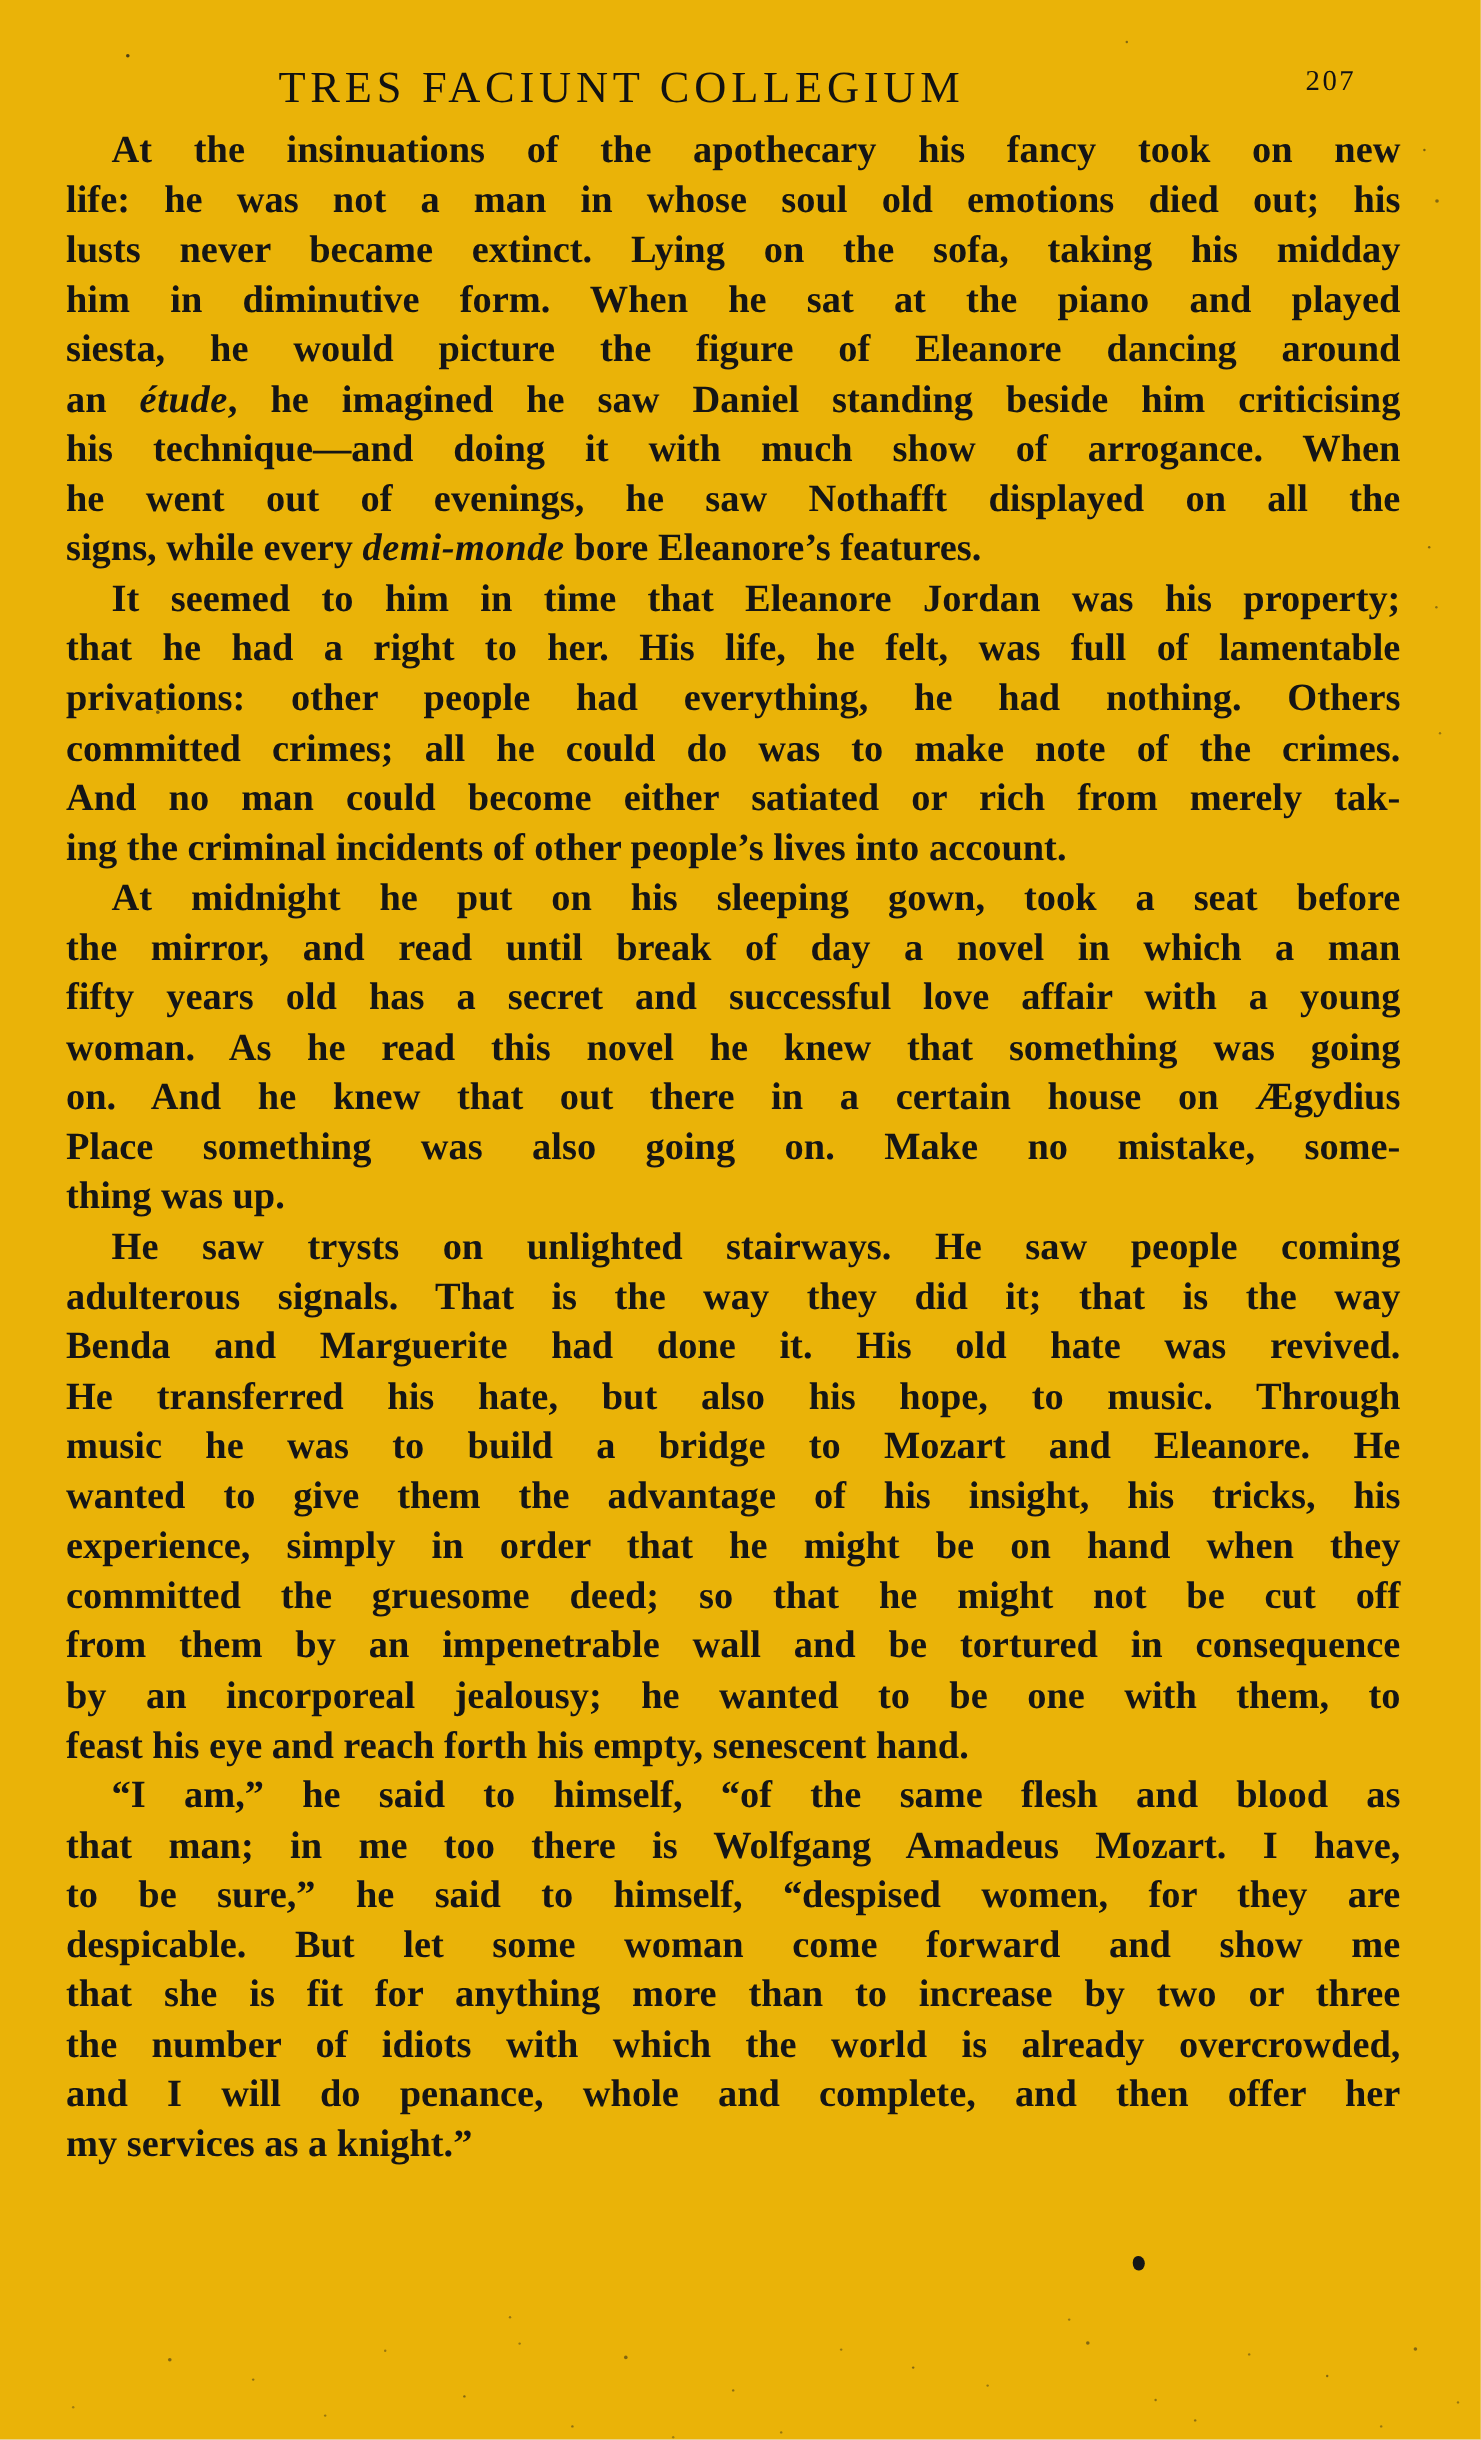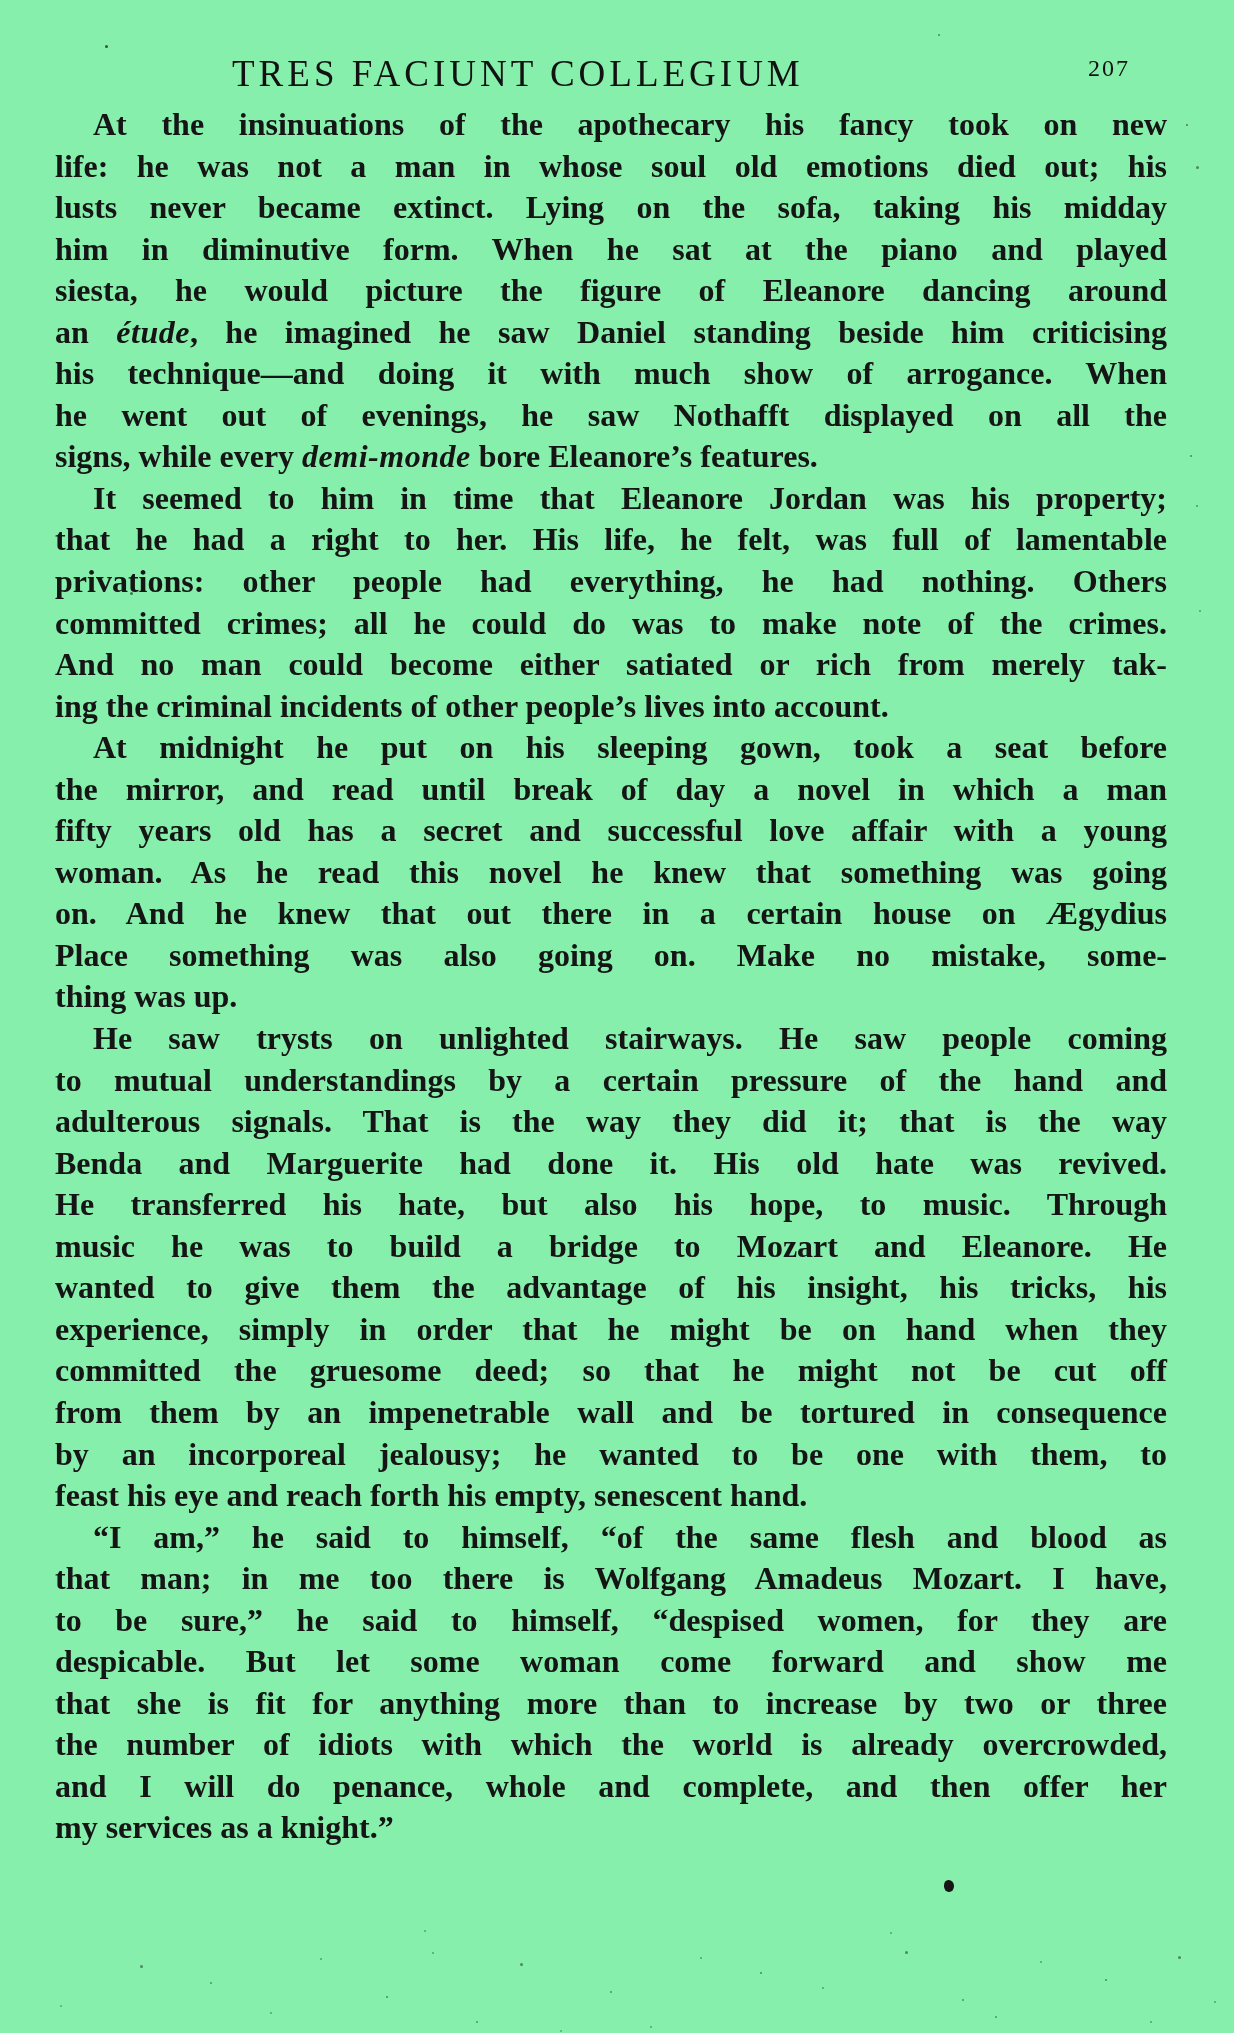--- a/index.html
+++ b/index.html
@@ -1,21 +1,21 @@
 <!DOCTYPE html>
 <html><head>
 <meta charset="utf-8">
 <style>
   html, body { margin: 0; padding: 0; background: #e8e8e4; }
   .page {
     position: relative;
     width: 1234px;
     height: 2033px;
     margin: 0 auto;
-    background: #86efac;
+    background: #eab308;
     color: #161616;
     font-family: "Liberation Serif", serif;
     overflow: hidden;
   }
   .running-header {
     position: absolute;
     top: 52px;
     left: 0;
     width: 100%;
     height: 44px;
@@ -102,21 +102,20 @@
         <div class="line first">At midnight he put on his sleeping gown, took a seat before</div>
         <div class="line">the mirror, and read until break of day a novel in which a man</div>
         <div class="line">fifty years old has a secret and successful love affair with a young</div>
         <div class="line">woman. As he read this novel he knew that something was going</div>
         <div class="line">on. And he knew that out there in a certain house on Ægydius</div>
         <div class="line">Place something was also going on. Make no mistake, some-</div>
         <div class="line last">thing was up.</div>
       </div>
       <div class="para">
         <div class="line first">He saw trysts on unlighted stairways. He saw people coming</div>
-        <div class="line">to mutual understandings by a certain pressure of the hand and</div>
         <div class="line">adulterous signals. That is the way they did it; that is the way</div>
         <div class="line">Benda and Marguerite had done it. His old hate was revived.</div>
         <div class="line">He transferred his hate, but also his hope, to music. Through</div>
         <div class="line">music he was to build a bridge to Mozart and Eleanore. He</div>
         <div class="line">wanted to give them the advantage of his insight, his tricks, his</div>
         <div class="line">experience, simply in order that he might be on hand when they</div>
         <div class="line">committed the gruesome deed; so that he might not be cut off</div>
         <div class="line">from them by an impenetrable wall and be tortured in consequence</div>
         <div class="line">by an incorporeal jealousy; he wanted to be one with them, to</div>
         <div class="line last">feast his eye and reach forth his empty, senescent hand.</div>

